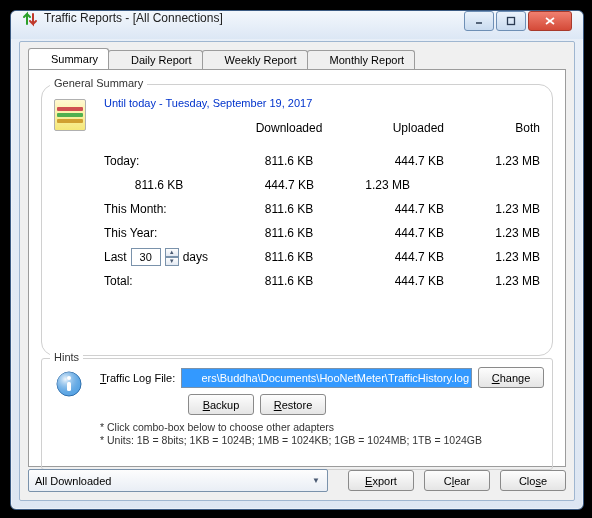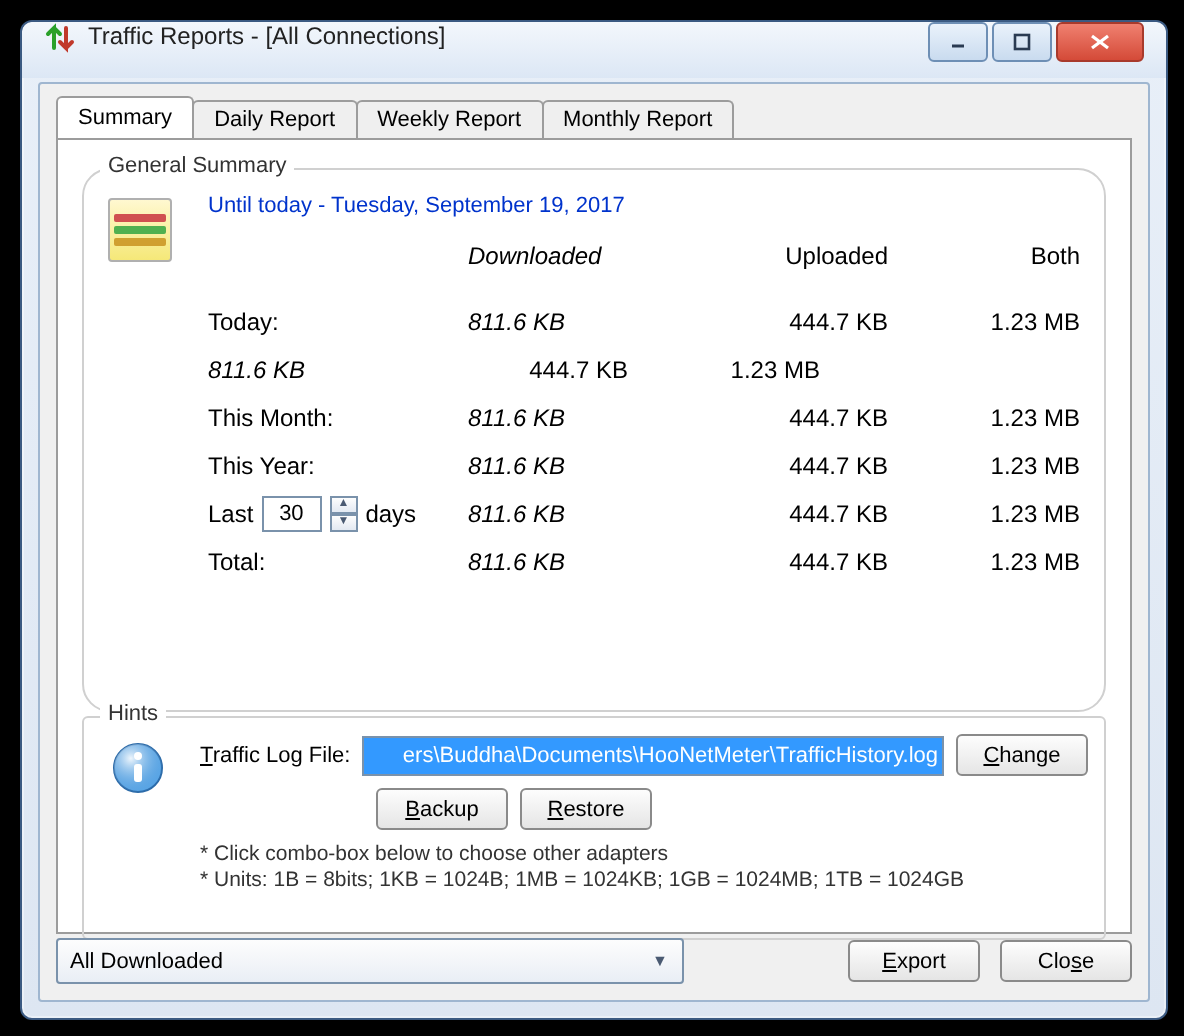--- a/index.html
+++ b/index.html
@@ -74,21 +74,21 @@
     background: #f0f0f0;
     border: 1px solid #9fb6d0;
     border-radius: 2px;
   }
   .tabstrip {
     display: flex;
     padding: 6px 8px 0 8px;
     gap: 0;
   }
   .tab {
-    padding: 3px 10px 3px 10px;
+    padding: 3px 10px 3px 22px;
     border: 1px solid #9c9c9c;
     border-bottom: none;
     background: #f0f0f0;
     border-top-left-radius: 3px;
     border-top-right-radius: 3px;
     margin-right: -1px;
     position: relative;
     font-size: 11px;
     cursor: default;
   }
@@ -177,21 +177,21 @@
   .stat-row {
     display: flex;
     height: 24px;
     align-items: center;
   }
   .stat-row.header {
     height: 22px;
     font-weight: normal;
   }
   .col-label { width: 130px; }
-  .col-d { width: 110px; text-align: left; font-style: italic; }
+  .col-d { width: 110px; text-align: center; }
   .col-u { width: 100px; text-align: right; }
   .col-b { width: 96px; text-align: right; }
   .last-row {
     display: flex;
     align-items: center;
     gap: 4px;
   }
   .spin-input {
     width: 28px;
     height: 16px;
@@ -453,17 +453,18 @@
 
     </div>
 
     <div class="bottombar">
       <div class="combo">
         <span>All Downloaded</span>
         <span class="arrow">▼</span>
       </div>
       <div class="spacer"></div>
       <button class="btn"><span class="u">E</span><span>xport</span></button>
+      <button class="btn"><span>C</span><span class="u">l</span><span>ear</span></button>
       <button class="btn"><span>Clo</span><span class="u">s</span><span>e</span></button>
     </div>
 
   </div>
 </div>
 
 </body></html>

